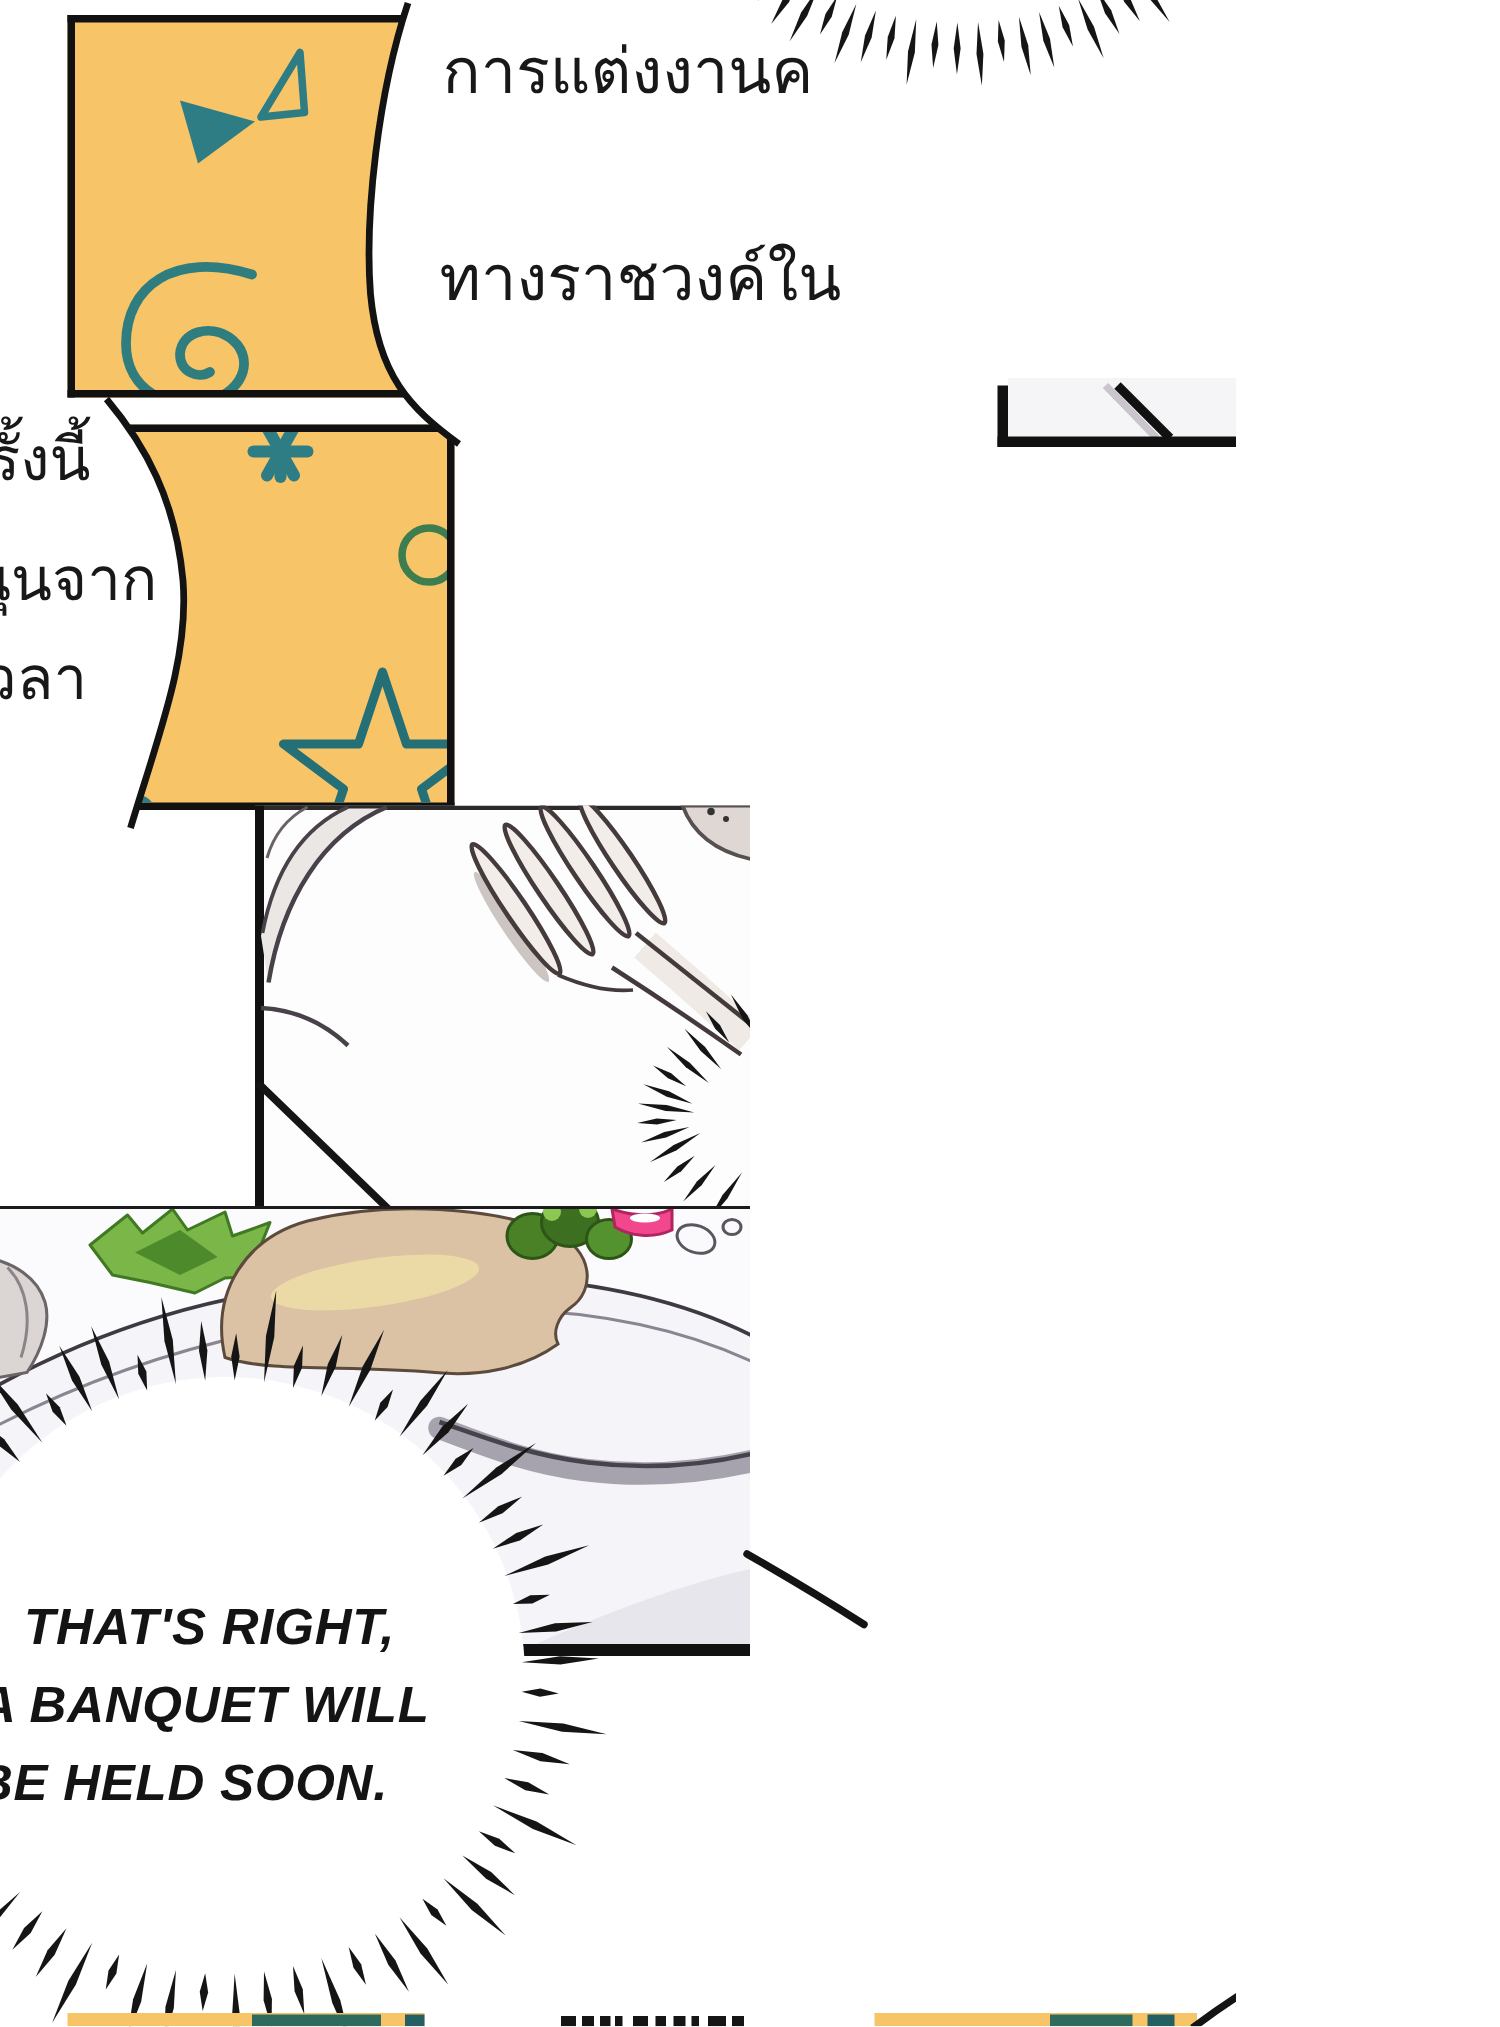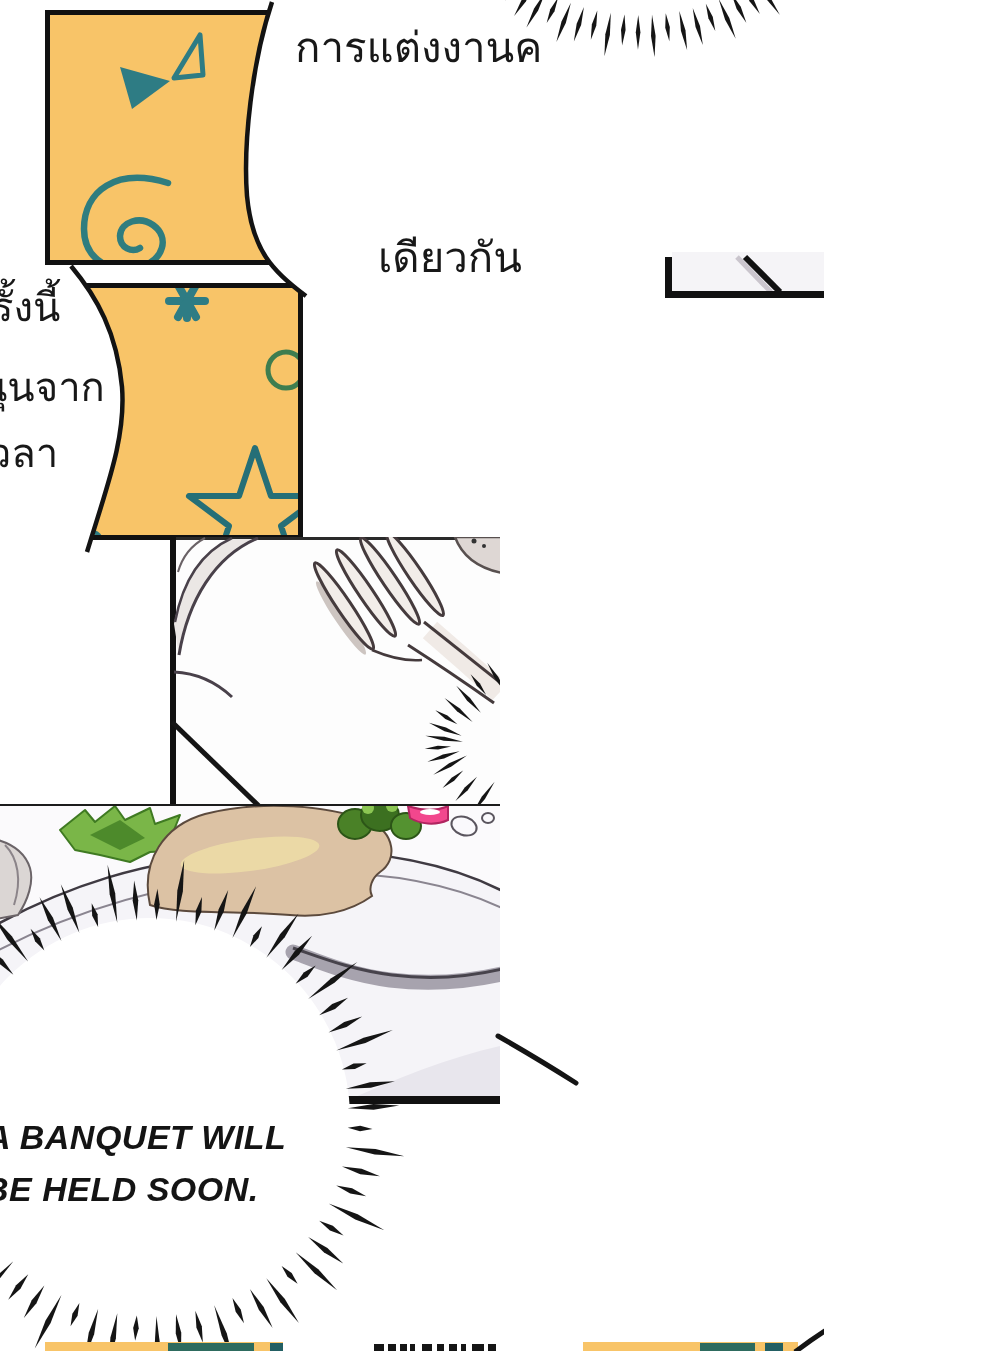--- a/index.html
+++ b/index.html
@@ -287,25 +287,26 @@
         <rect x="437" y="1344" width="7" height="7"></rect>
       <rect x="449" y="1344" width="8" height="7"></rect>
         <rect x="461" y="1344" width="5" height="7"></rect>
       <rect x="472" y="1344" width="12" height="7"></rect>
         <rect x="488" y="1344" width="8" height="7"></rect>
     </g>
     <path d="M795,1352 C848,1312 898,1289 930,1291 C962,1293 986,1309 1004,1324" fill="none" stroke="#141414" stroke-width="5"></path>
   </svg>
 
   <div class="txt thai" style="left:295px;top:22px;">การแต่งงานค</div>
-  <div class="txt thai" style="left:378px;top:232px;">เดียวกัน</div>
+  <div class="txt thai" style="left:293px;top:160px;">ทางราชวงค์ใน</div>
 
   <div class="txt thai-sm" style="left:-8px;top:282px;">รั้งนี้</div>
   <div class="txt thai-sm" style="left:-20px;top:362px;">นุนจาก</div>
   <div class="txt thai-sm" style="left:-25px;top:428px;">เวลา</div>
 
+  <div class="txt burst-line" style="left:16px;top:1066px;">THAT'S RIGHT,</div>
   <div class="txt burst-line" style="left:-14px;top:1118px;">A BANQUET WILL</div>
   <div class="txt burst-line" style="left:-16px;top:1170px;">BE HELD SOON.</div>
 
   <div class="txt frag" style="left:976px;top:322px;">A</div>
   <div class="txt frag" style="left:992px;top:372px;">C</div>
 
 </div>
 
 </body></html>

